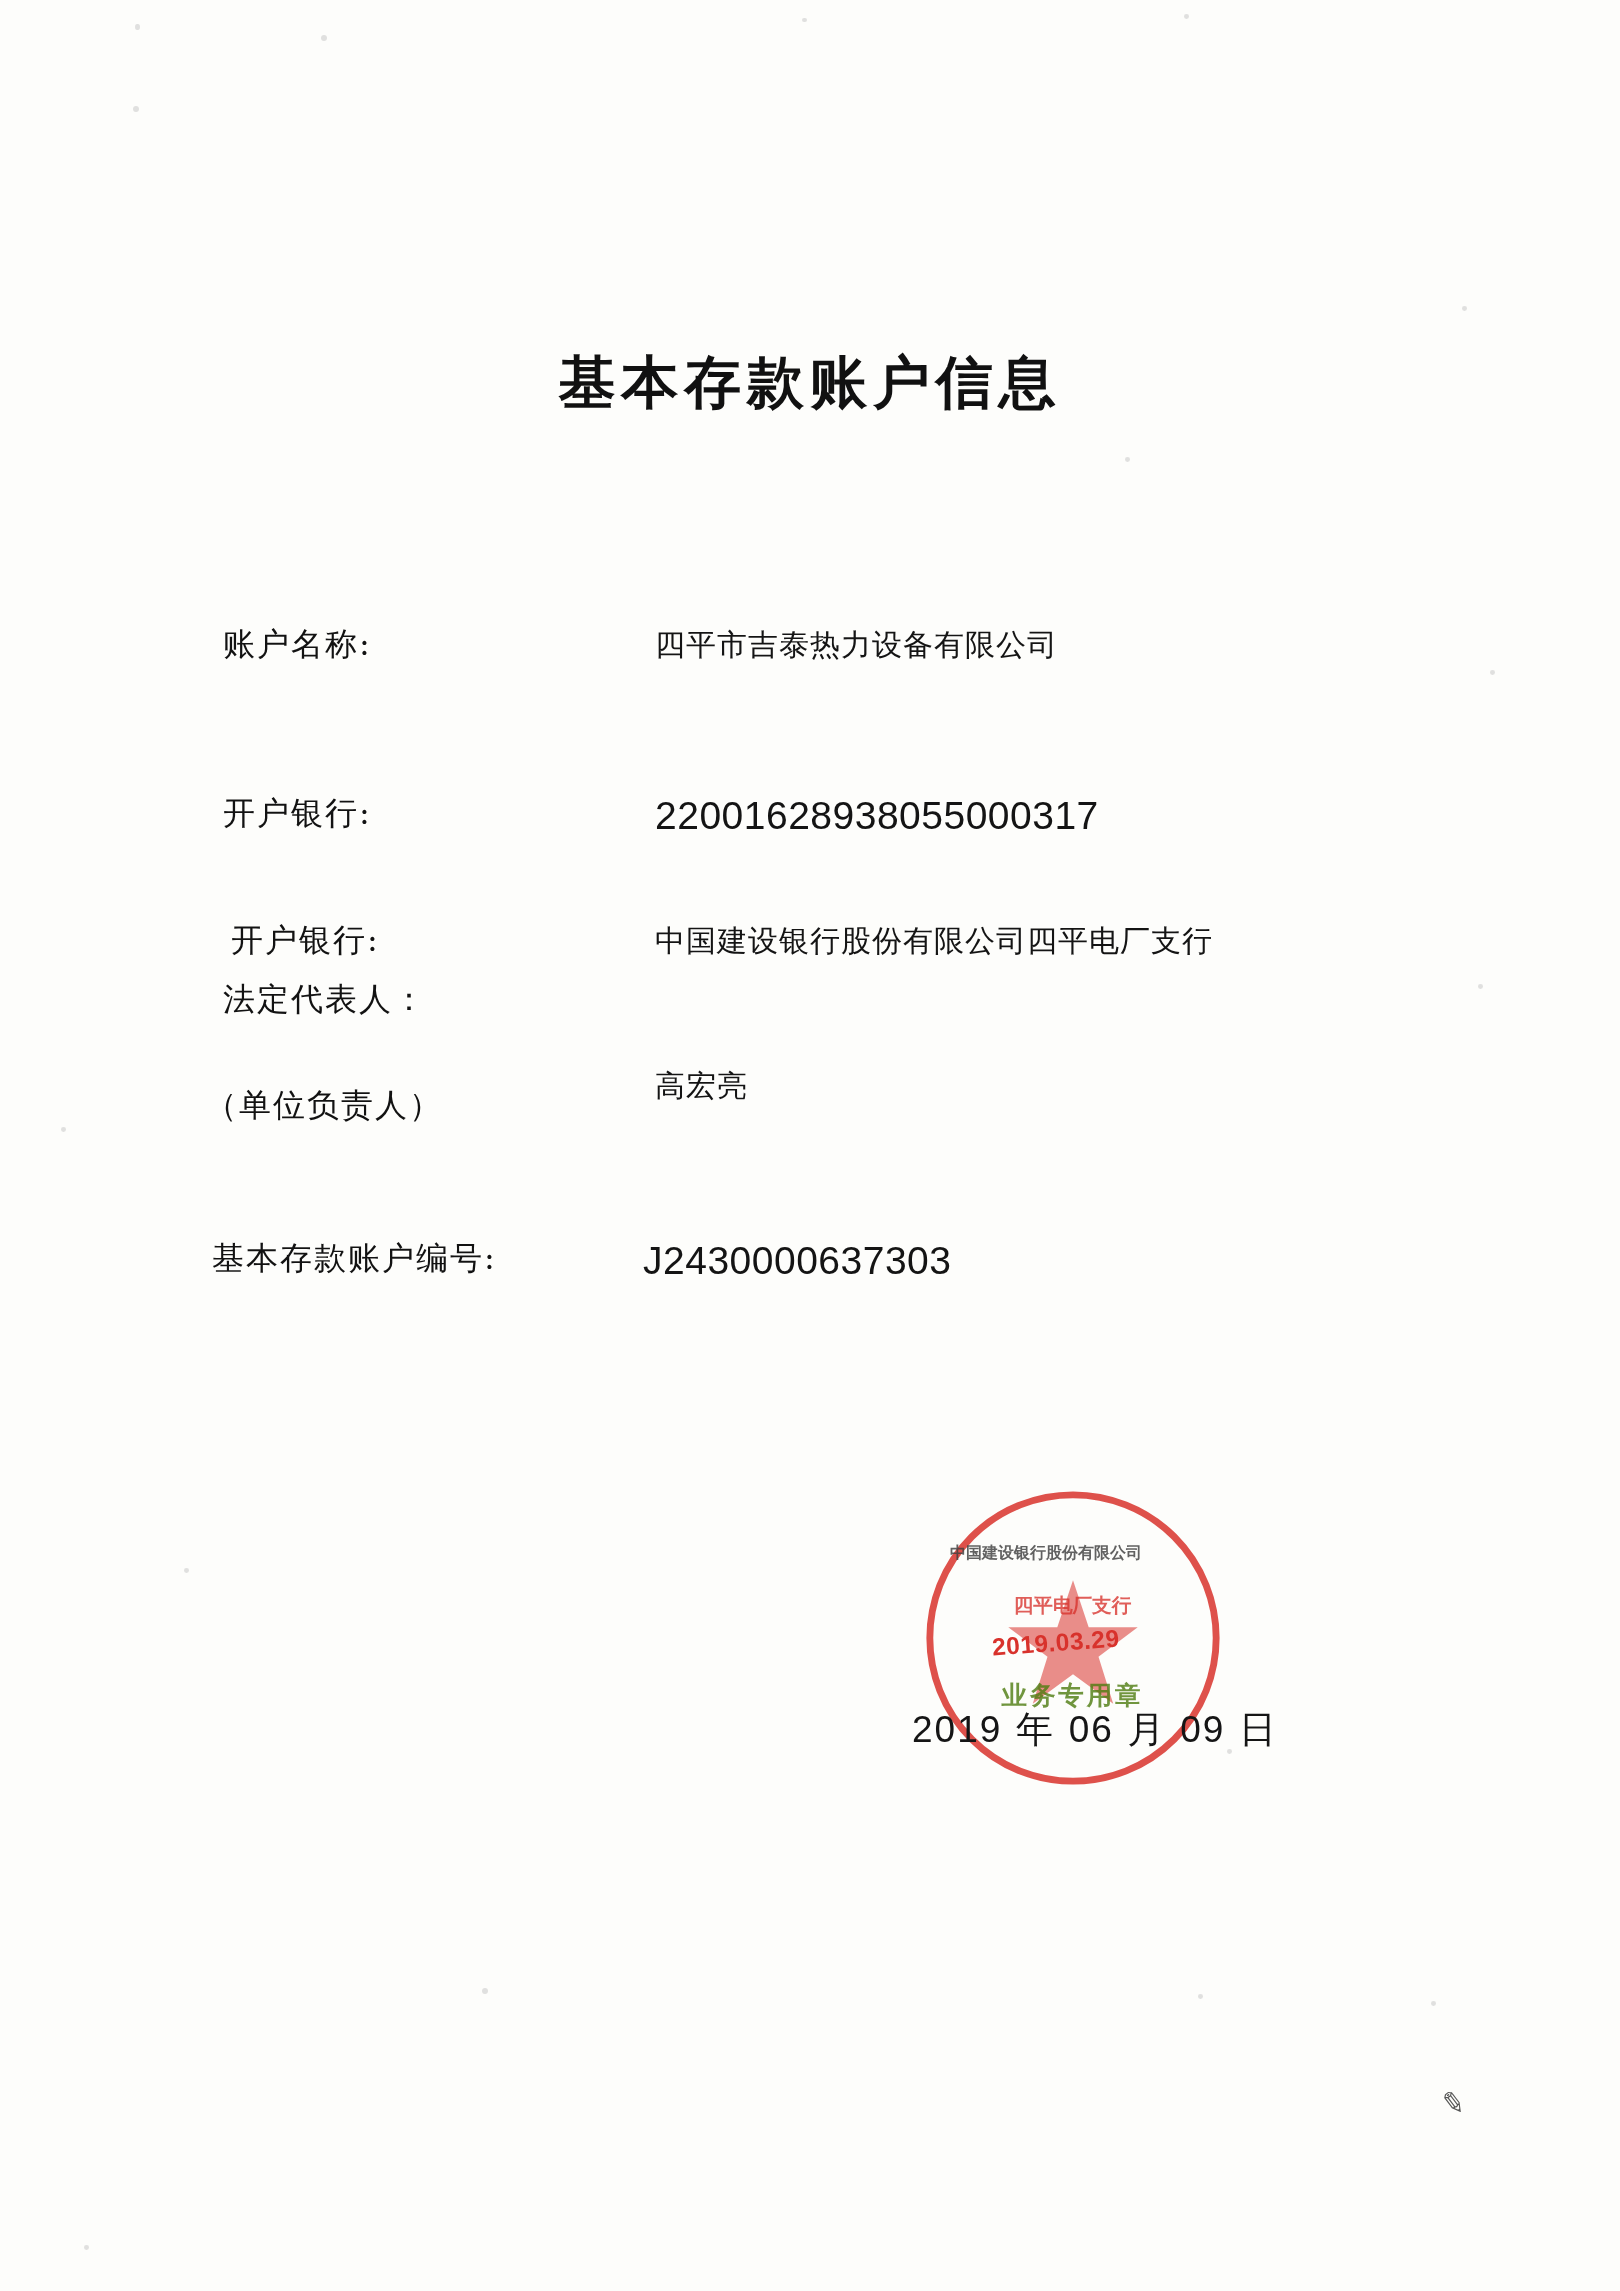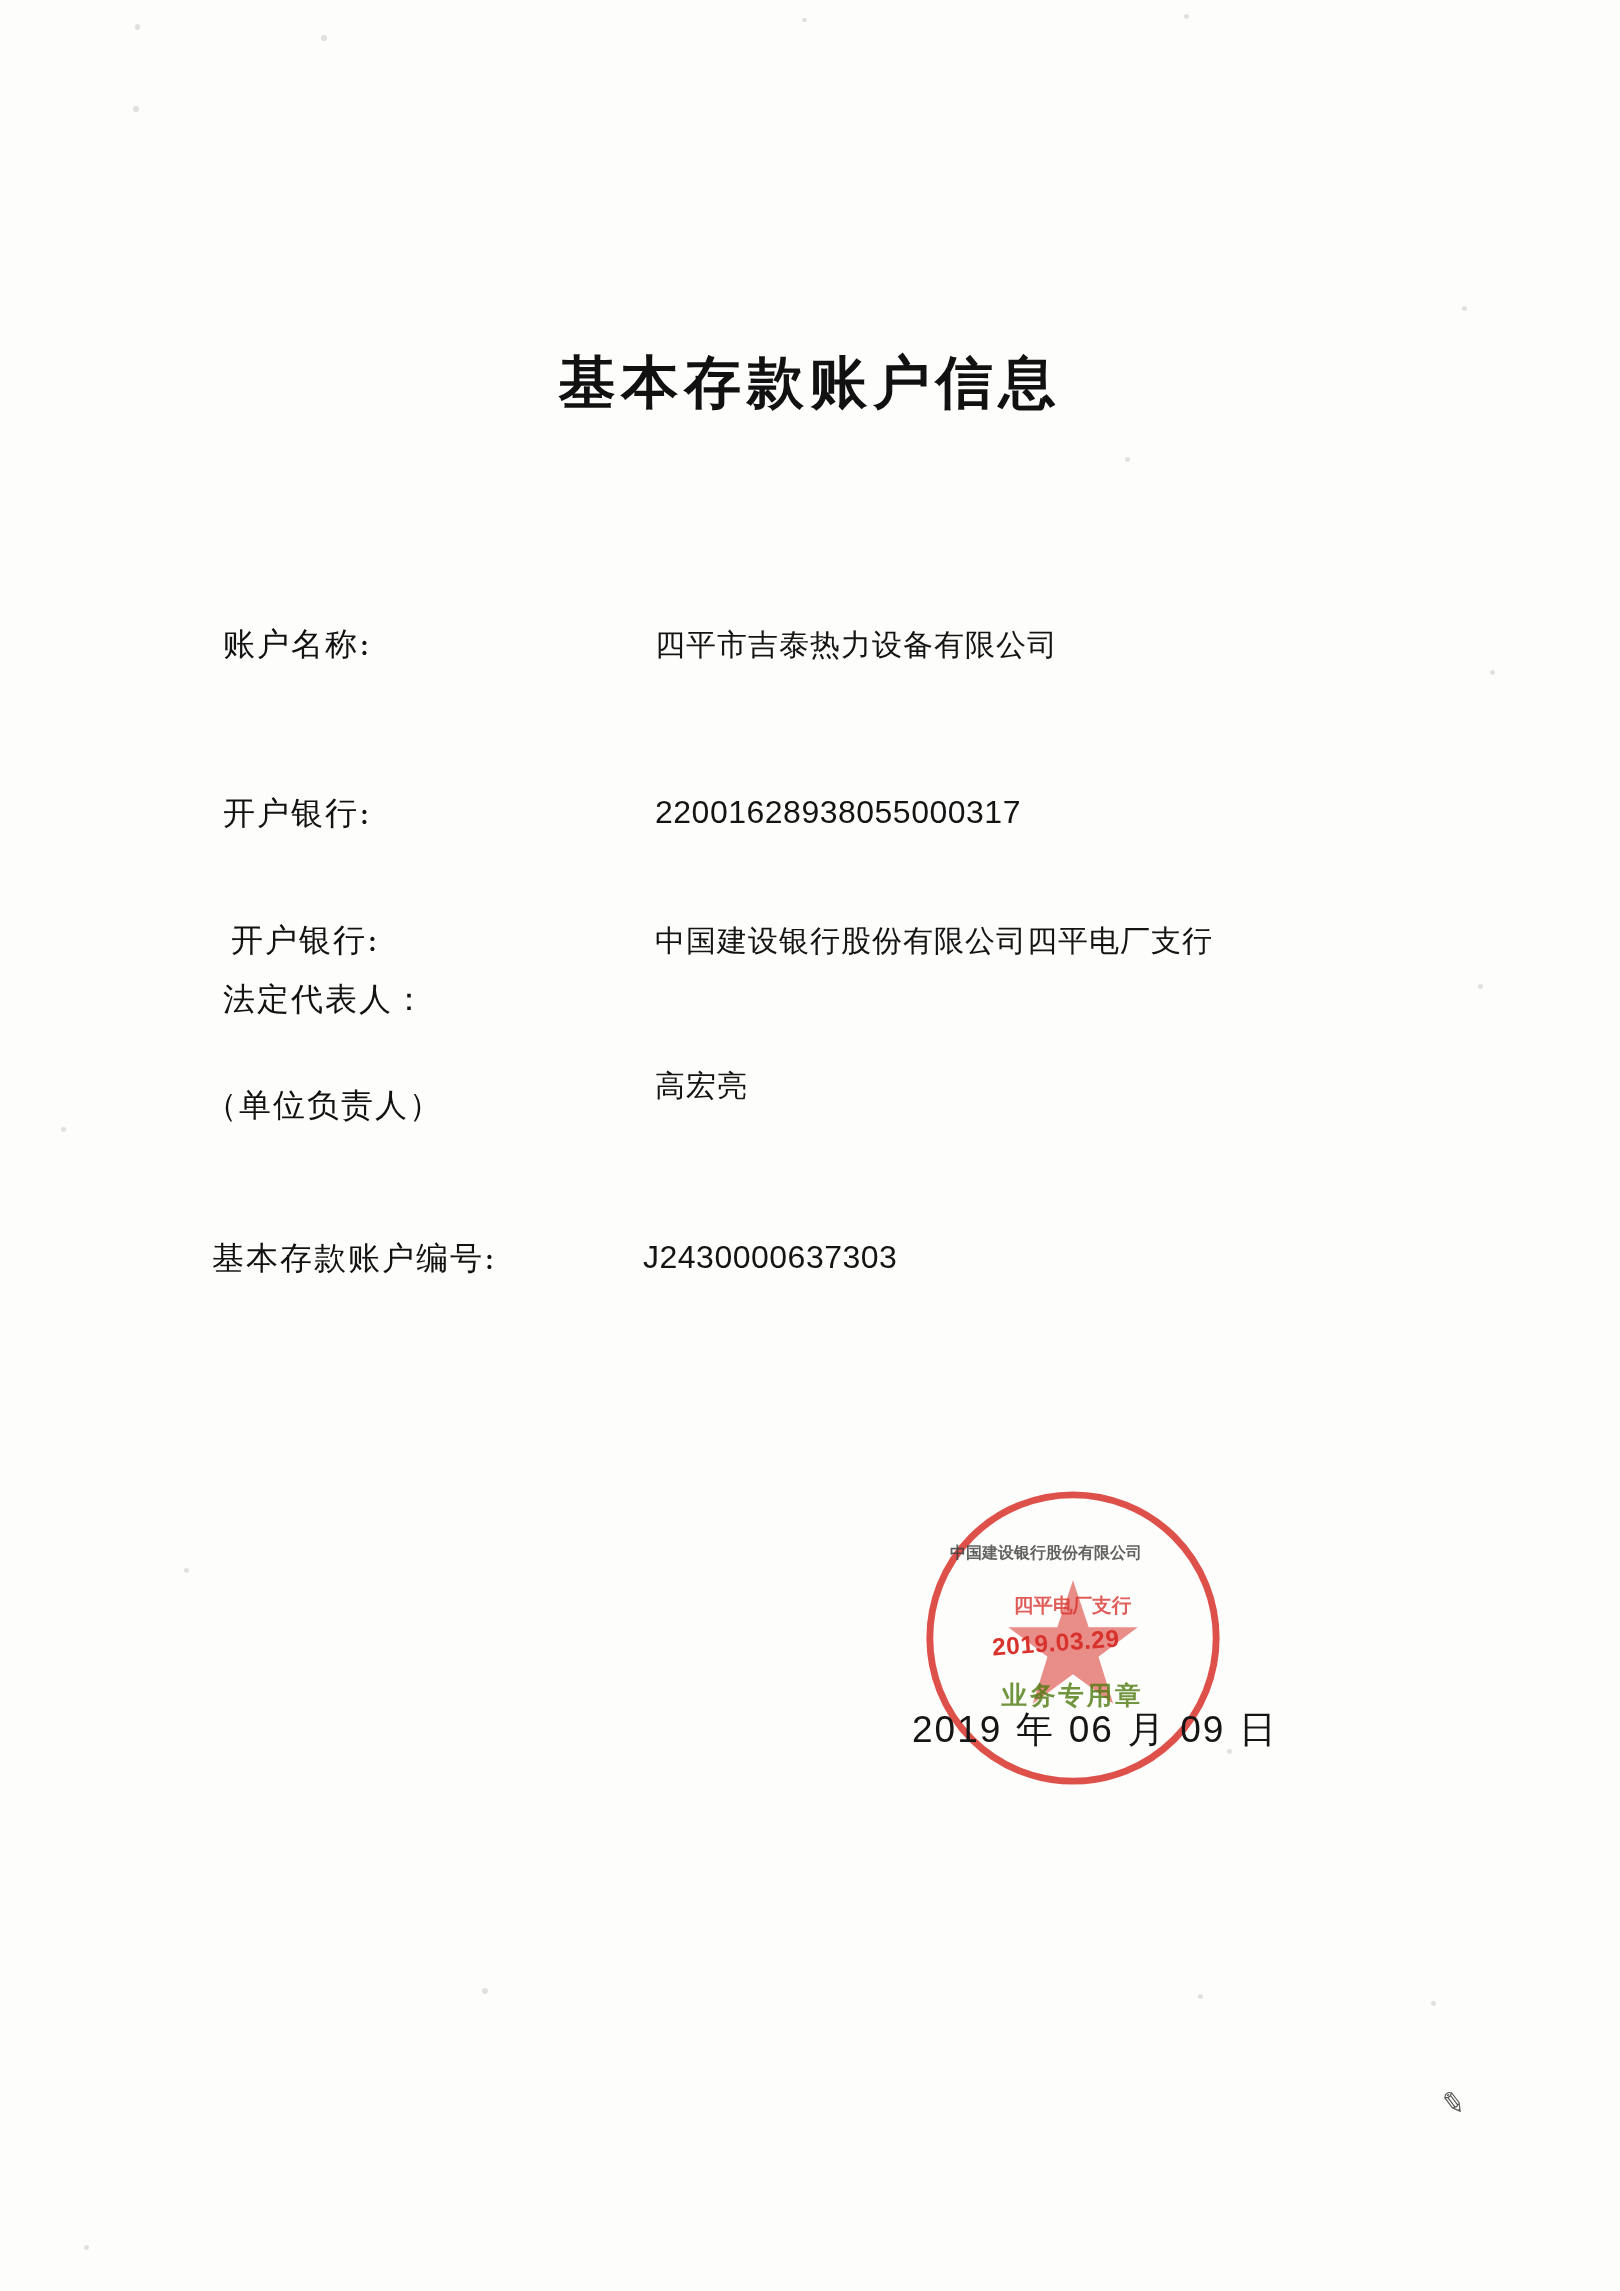--- a/index.html
+++ b/index.html
@@ -59,21 +59,21 @@
   .field .value {
     position: absolute;
     font-size: 30px;
     letter-spacing: 1px;
     color: #141414;
     white-space: nowrap;
     font-family: "DejaVu Serif", "Liberation Serif", serif;
   }
   .value.num {
     font-family: "Liberation Sans", "DejaVu Sans", sans-serif;
-    font-size: 32px;
+    font-size: 39px;
     letter-spacing: 0.5px;
   }
 
   
   #f-name .label  { top: 623px; left: 223px; }
   #f-name .value  { top: 625px; left: 655px; }
 
   #f-acct .label  { top: 792px; left: 223px; }
   #f-acct .value  { top: 794px; left: 655px; }
 

